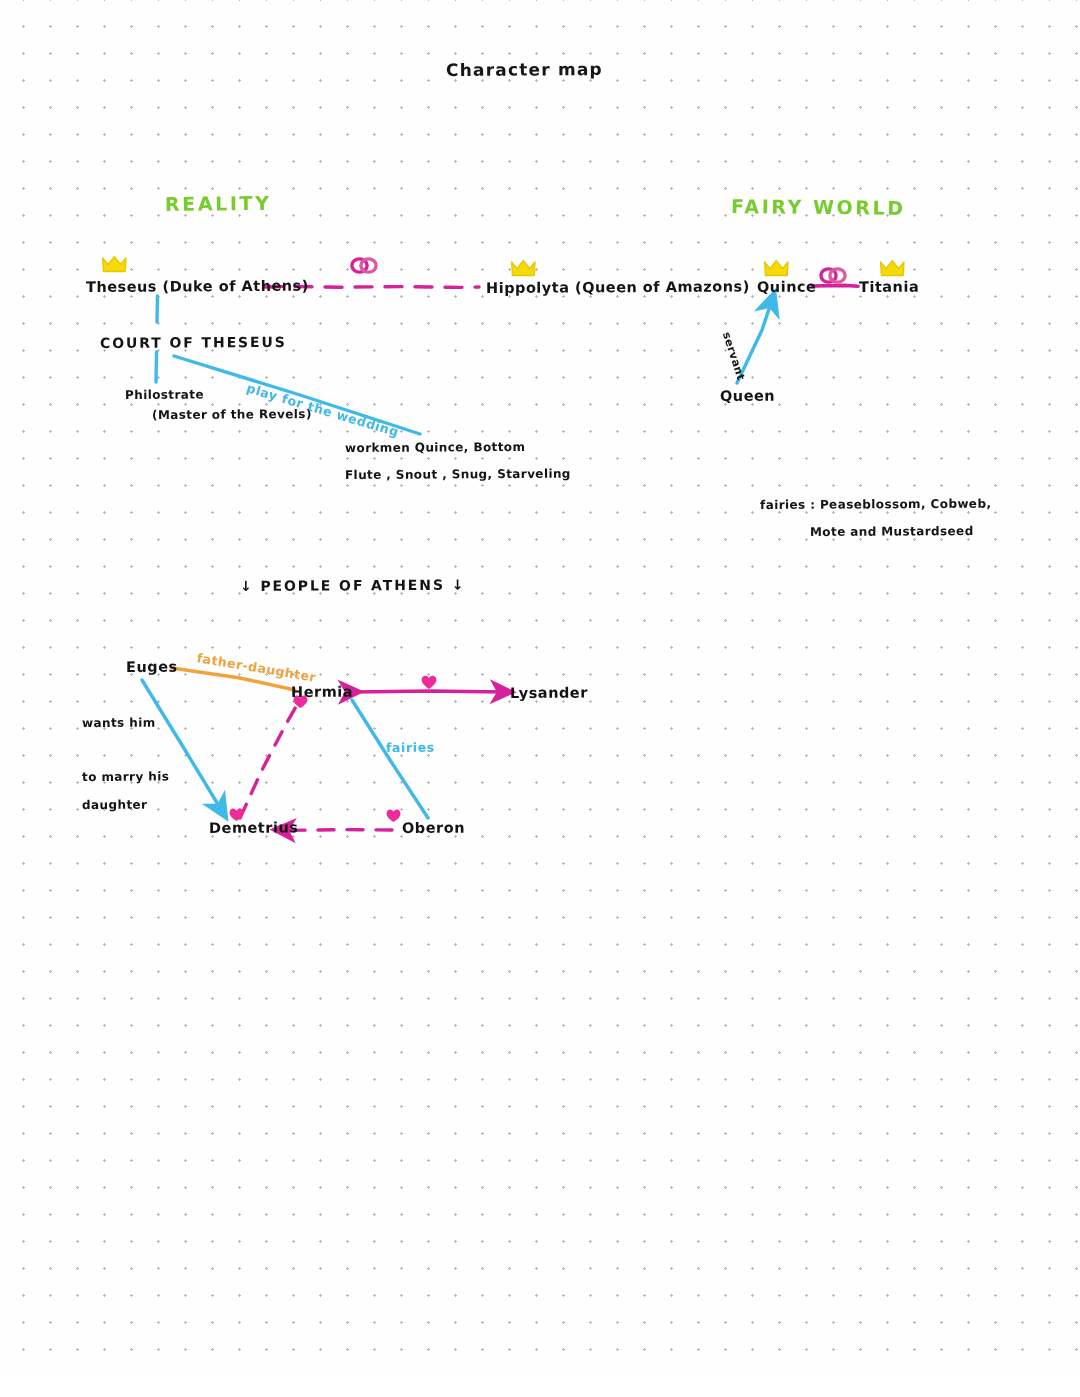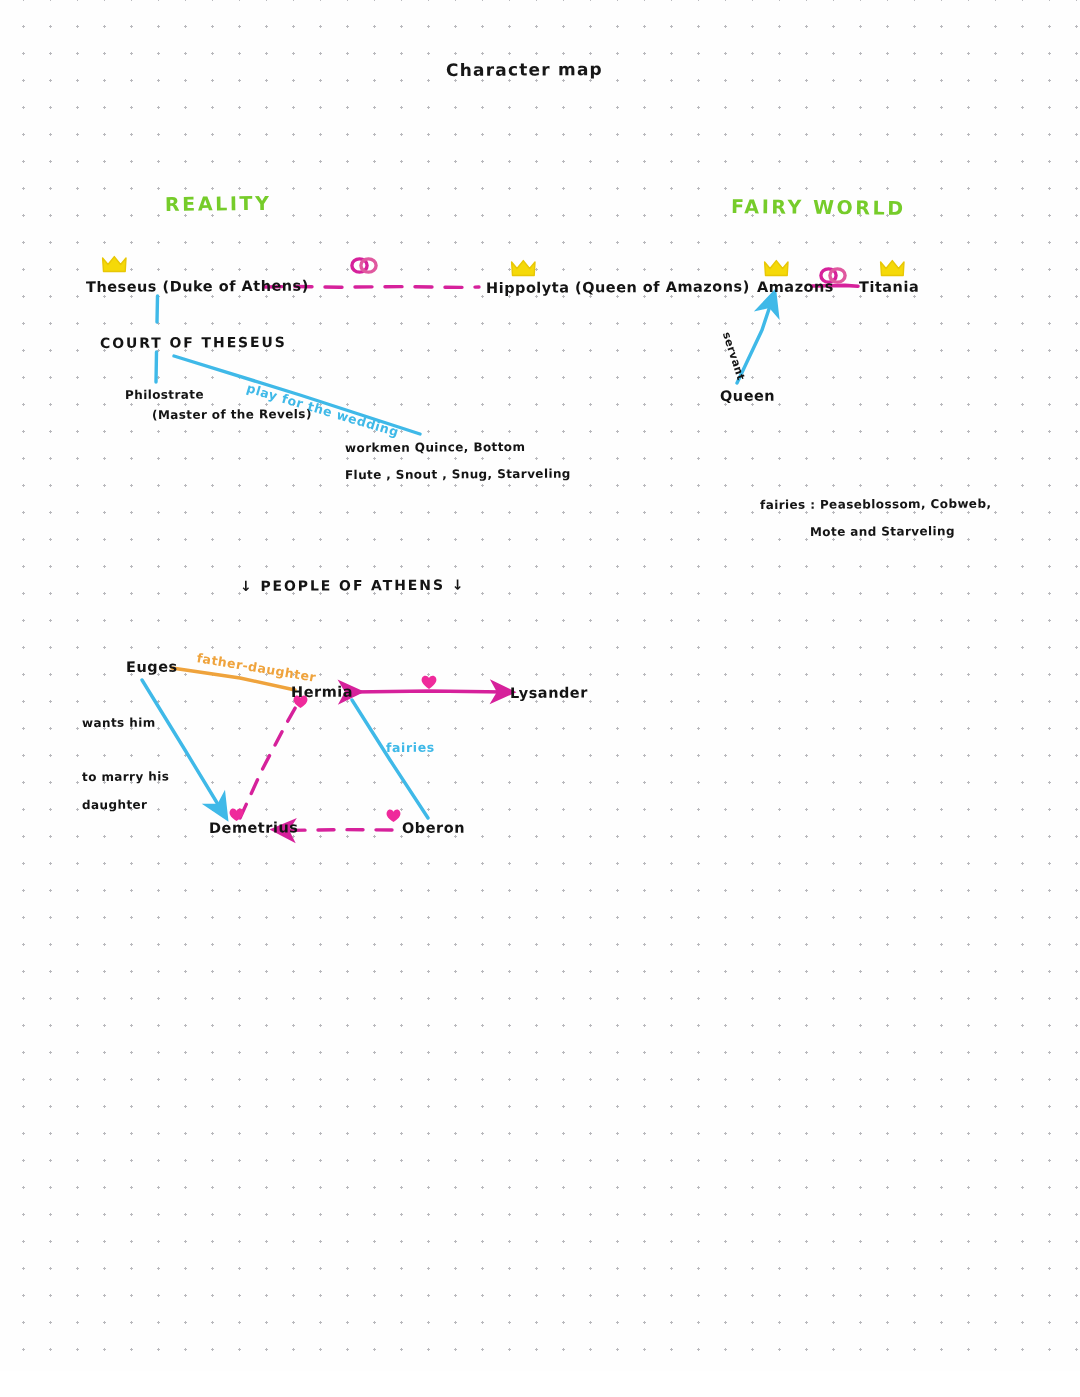--- a/index.html
+++ b/index.html
@@ -197,29 +197,29 @@
   <div class="tx section-head j3" style="left:100px; top:335px;">COURT OF THESEUS</div>
 
   <div class="tx name-sm j3" style="left:125px; top:388px;">Philostrate</div>
   <div class="tx name-sm j3" style="left:120px; top:408px;margin-left:32px;">(Master of the Revels)</div>
 
   <div class="tx lbl-blue" style="left:247px; top:380px; transform:rotate(16.5deg);">play for the wedding</div>
 
   <div class="tx name-sm j3" style="left:345px; top:441px;">workmen  Quince, Bottom</div>
   <div class="tx name-sm j3" style="left:345px; top:468px;">Flute , Snout , Snug, Starveling</div>
 
-  <div class="tx name j3" style="left:757px; top:279px;">Amazons</div>
+  <div class="tx name j3" style="left:757px; top:279px;">Quince</div>
   <div class="tx name j3" style="left:859px; top:279px;">Titania</div>
 
   <div class="tx name-sm" style="left:726px; top:326px; transform:rotate(72deg); font-size:11px;">servant</div>
 
   <div class="tx name j3" style="left:720px; top:388px;">Queen</div>
 
   <div class="tx name-sm j3" style="left:760px; top:498px;">fairies : Peaseblossom, Cobweb,</div>
-  <div class="tx name-sm j3" style="left:810px; top:525px;">Mote and Starveling</div>
+  <div class="tx name-sm j3" style="left:810px; top:525px;">Mote and Mustardseed</div>
 
   <div class="tx section-head j3" style="left:240px; top:578px;">↓  PEOPLE OF ATHENS  ↓</div>
 
   <div class="tx name j3" style="left:126px; top:659px;">Euges</div>
   <div class="tx name j3" style="left:291px; top:684px;">Hermia</div>
   <div class="tx name j3" style="left:510px; top:685px;">Lysander</div>
   <div class="tx name j3" style="left:209px; top:820px;text-align:center;">Demetrius</div>
   <div class="tx name j3" style="left:402px; top:820px;">Oberon</div>
 
   <div class="tx lbl-orange" style="left:197px; top:650px; transform:rotate(9.5deg);">father-daughter</div>

